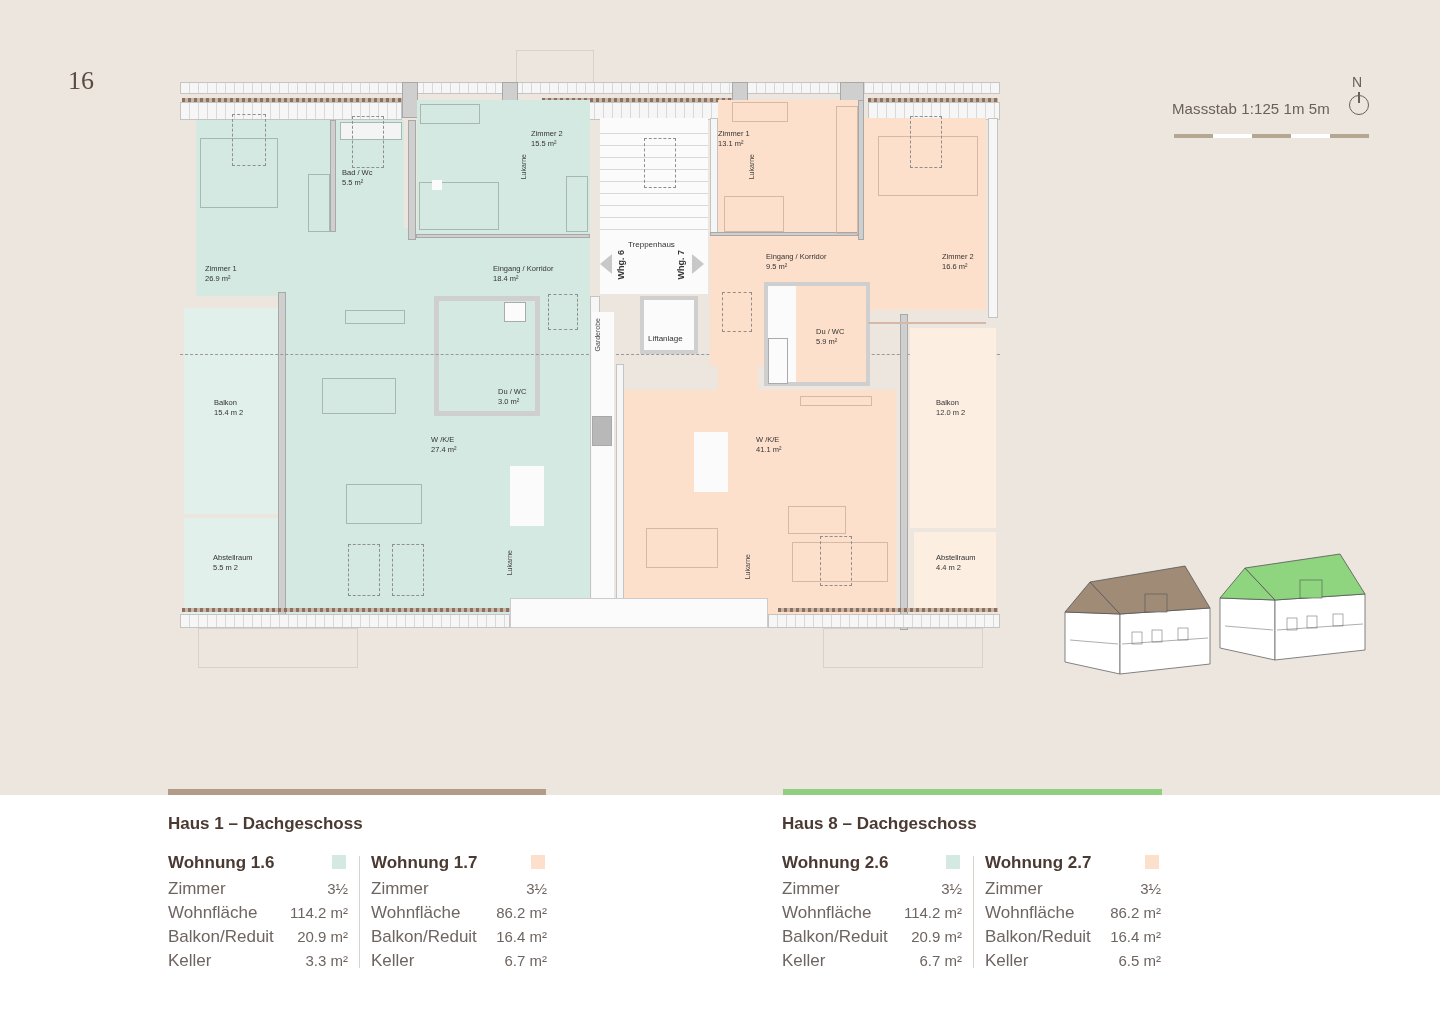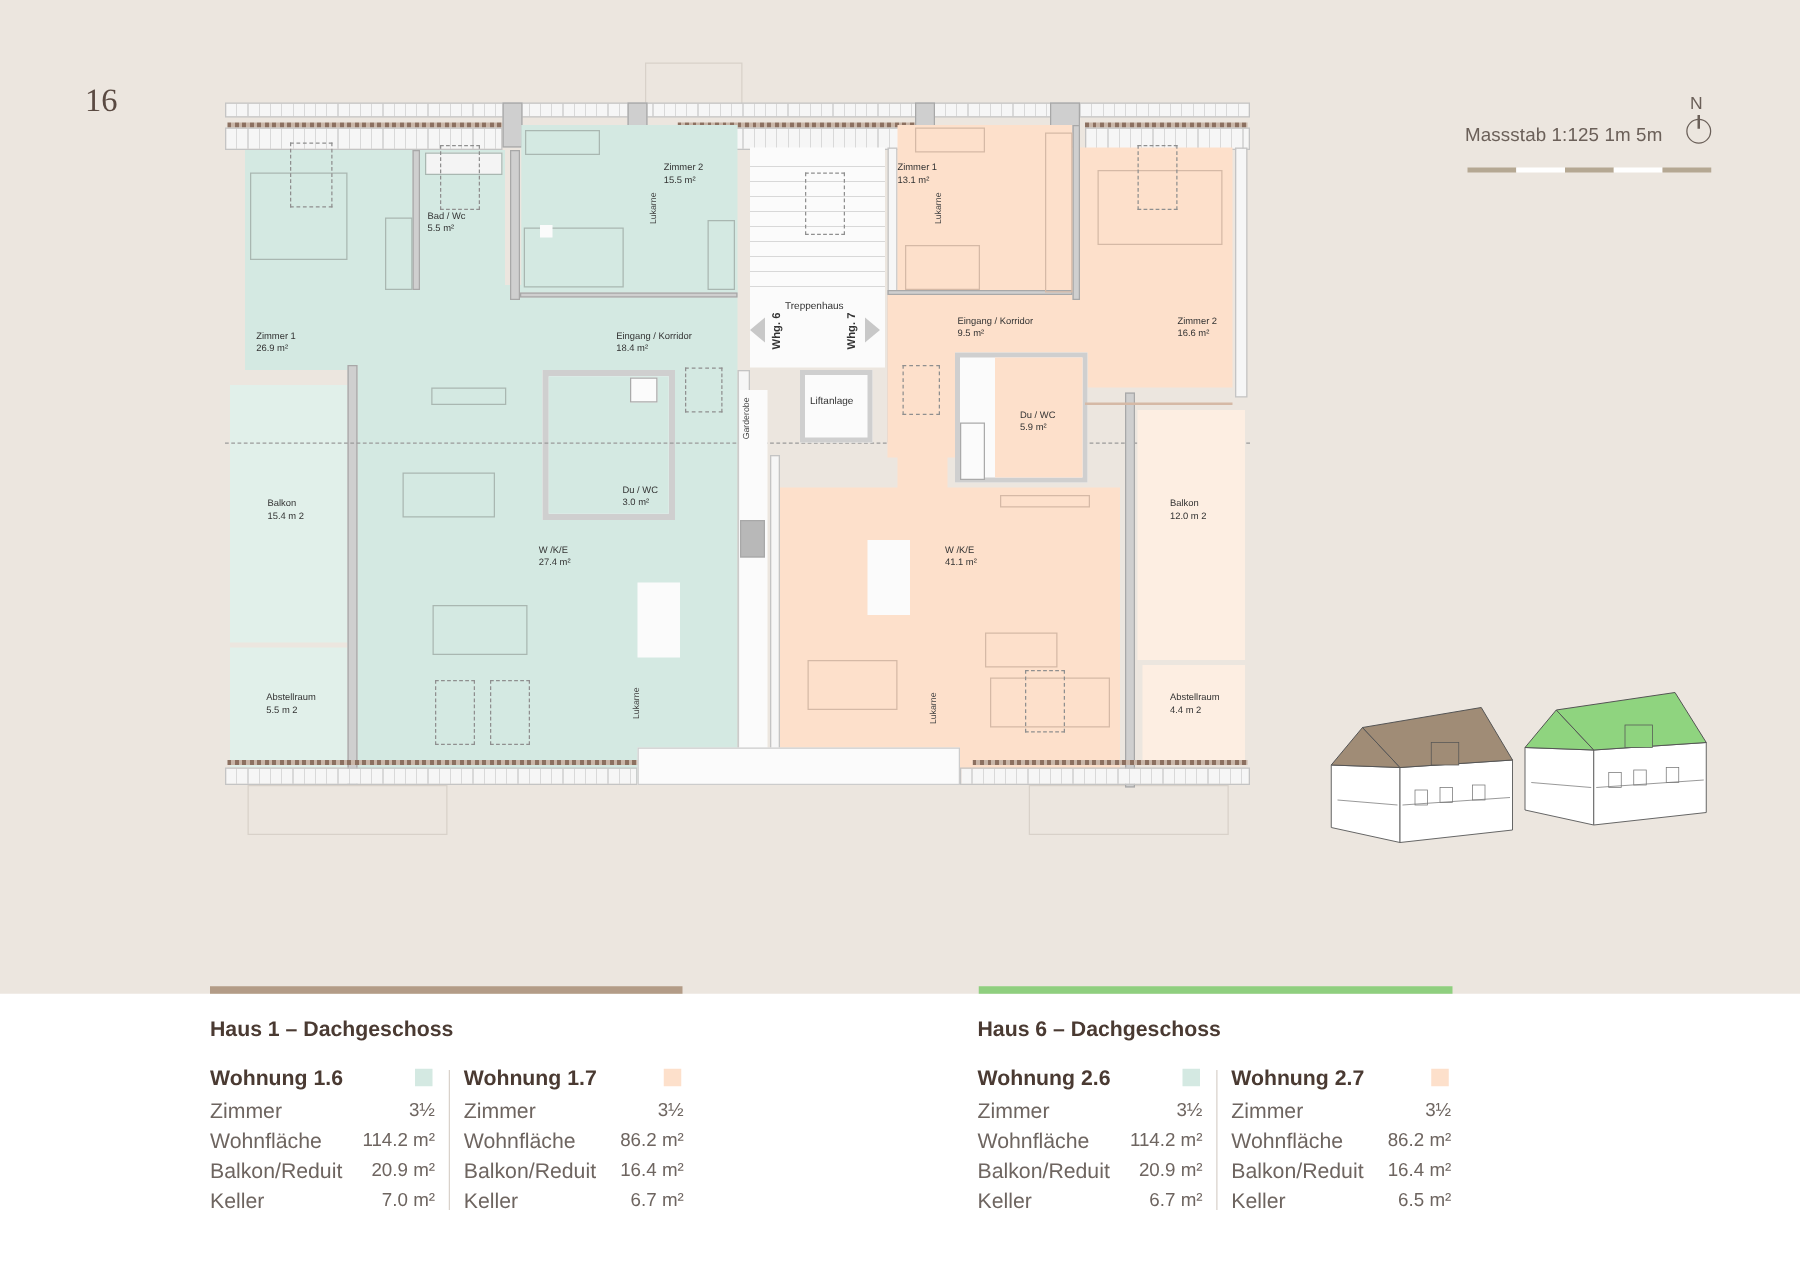--- a/index.html
+++ b/index.html
@@ -154,21 +154,21 @@
 
   <div class="room white" style="left:420px;top:36px;width:108px;height:176px"></div>
   <div style="position:absolute;left:420px;top:40px;width:108px;height:110px;background:repeating-linear-gradient(180deg,#fbfbfb 0 11px,#d8d8d8 11px 12px)"></div>
   <div class="dash" style="left:464px;top:56px;width:32px;height:50px"></div>
   <div class="rlabel" style="left:448px;top:158px;font-size:8px">Treppenhaus</div>
   <div class="whg" style="left:436px;top:168px">Whg. 6</div>
   <div class="whg" style="left:496px;top:168px">Whg. 7</div>
   <div class="tri" style="left:420px;top:172px;border-top:10px solid transparent;border-bottom:10px solid transparent;border-right:12px solid #c8c8c8"></div>
   <div class="tri" style="left:512px;top:172px;border-top:10px solid transparent;border-bottom:10px solid transparent;border-left:12px solid #c8c8c8"></div>
   <div class="room white" style="left:460px;top:214px;width:58px;height:58px;border:4px solid #cfcfcf"></div>
-  <div class="rlabel" style="left:468px;top:234px;font-size:8px">Liftanlage</div>
+  <div class="rlabel" style="left:468px;top:252px;font-size:8px">Liftanlage</div>
   <div class="hatch" style="left:410px;top:214px;width:10px;height:330px"></div>
   <div class="room white" style="left:412px;top:230px;width:22px;height:296px"></div>
   <div class="vert" style="left:414px;top:236px">Garderobe</div>
   <div class="wall" style="left:412px;top:334px;width:20px;height:30px;background:#b8b8b8"></div>
   <div class="hatch" style="left:530px;top:36px;width:8px;height:236px"></div>
   <div class="hatch" style="left:436px;top:282px;width:8px;height:262px"></div>
 
   <div class="room peach" style="left:538px;top:18px;width:140px;height:136px"></div>
   <div class="room peach" style="left:684px;top:36px;width:122px;height:192px"></div>
   <div class="room peach" style="left:530px;top:154px;width:154px;height:130px"></div>
@@ -280,21 +280,21 @@
   <div class="row">
       <span>Wohnfläche</span>
       <span class="v">114.2 m²</span>
     </div>
   <div class="row">
       <span>Balkon/Reduit</span>
       <span class="v">20.9 m²</span>
     </div>
   <div class="row">
       <span>Keller</span>
-      <span class="v">7.0 m²</span>
+      <span class="v">3.3 m²</span>
     </div>
 </div>
 <div class="vline" style="left:359px;top:856px;height:112px"></div>
 <div class="apt" style="left:371px;top:853px;width:176px">
   <div class="name"><span>Wohnung 1.7</span><span class="sw" style="background:#fde0cb"></span></div>
   <div class="row">
       <span>Zimmer</span>
       <span class="v">3½</span>
     </div>
   <div class="row">
@@ -304,21 +304,21 @@
   <div class="row">
       <span>Balkon/Reduit</span>
       <span class="v">16.4 m²</span>
     </div>
   <div class="row">
       <span>Keller</span>
       <span class="v">6.7 m²</span>
     </div>
 </div>
 
-<div class="haus-title" style="left:782px;top:814px">Haus 6 – Dachgeschoss</div>
+<div class="haus-title" style="left:782px;top:814px">Haus 8 – Dachgeschoss</div>
 <div class="apt" style="left:782px;top:853px">
   <div class="name"><span>Wohnung 2.6</span><span class="sw" style="background:#d4e9e2"></span></div>
   <div class="row">
       <span>Zimmer</span>
       <span class="v">3½</span>
     </div>
   <div class="row">
       <span>Wohnfläche</span>
       <span class="v">114.2 m²</span>
     </div>

